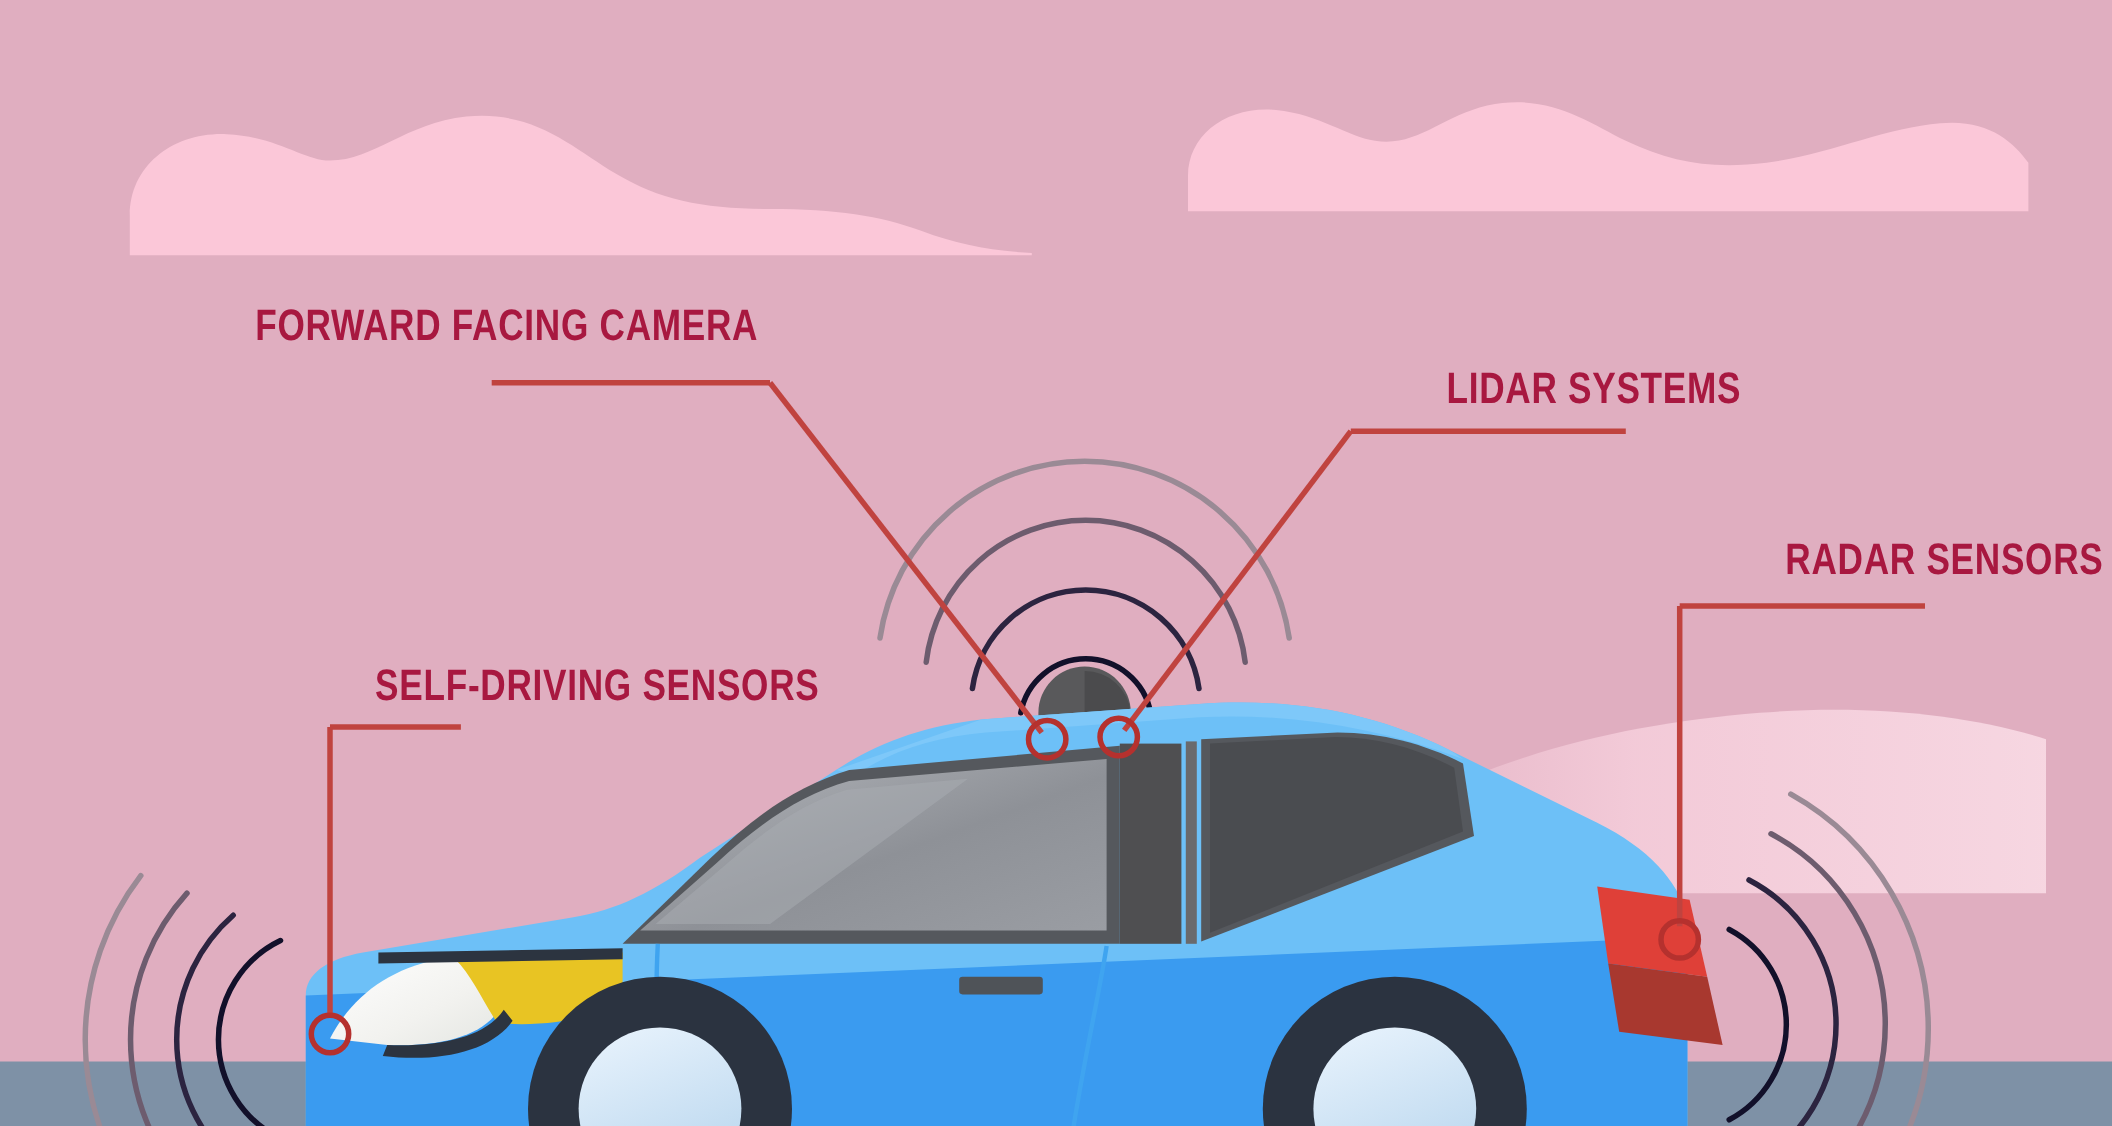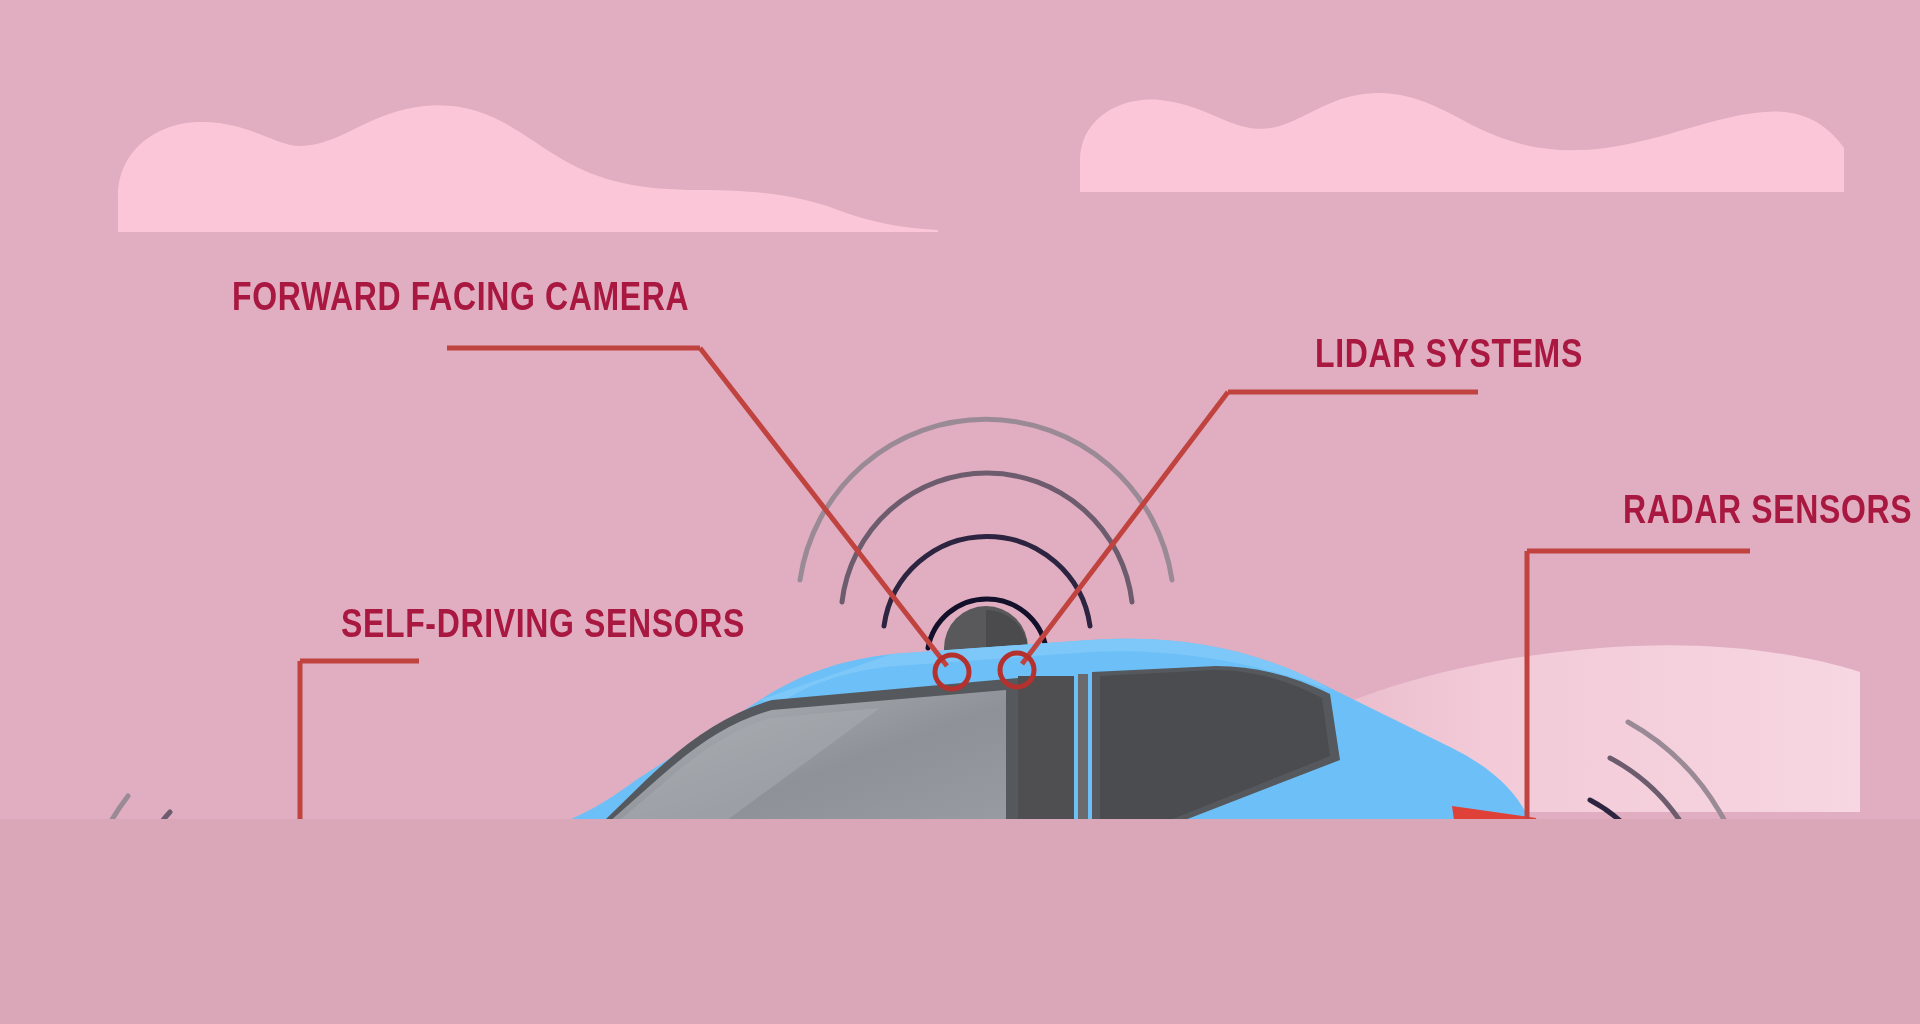--- a/index.html
+++ b/index.html
@@ -7,21 +7,21 @@
     margin: 0;
     padding: 0;
     background: #d9a7b8;
   }
   body {
     font-family: "Liberation Sans", sans-serif;
   }
   #stage {
     position: relative;
     width: 1920px;
-    height: 819px;
+    height: 1024px;
     overflow: hidden;
     background: #eab308;
   }
   #scene {
     position: absolute;
     inset: 0;
     width: 1920px;
     height: 1024px;
   }
   .lbl {

